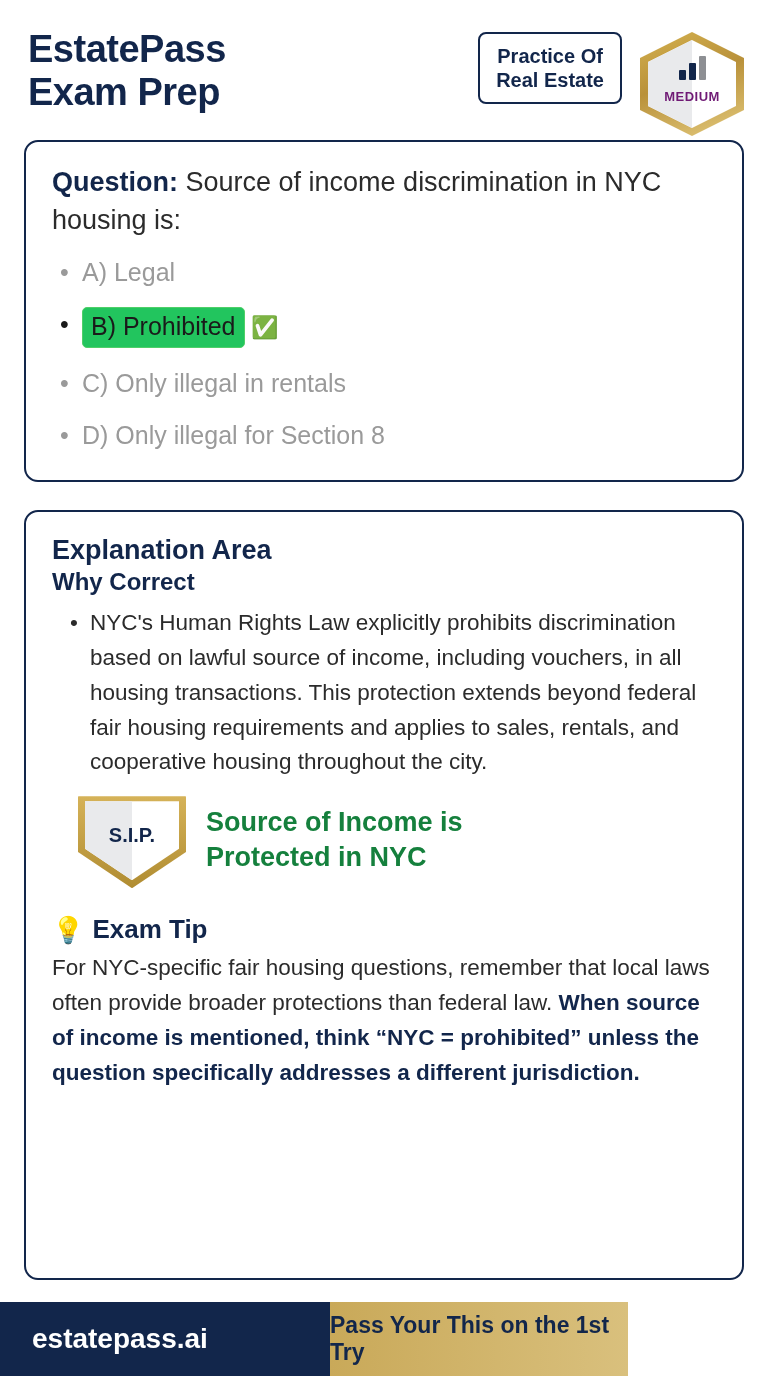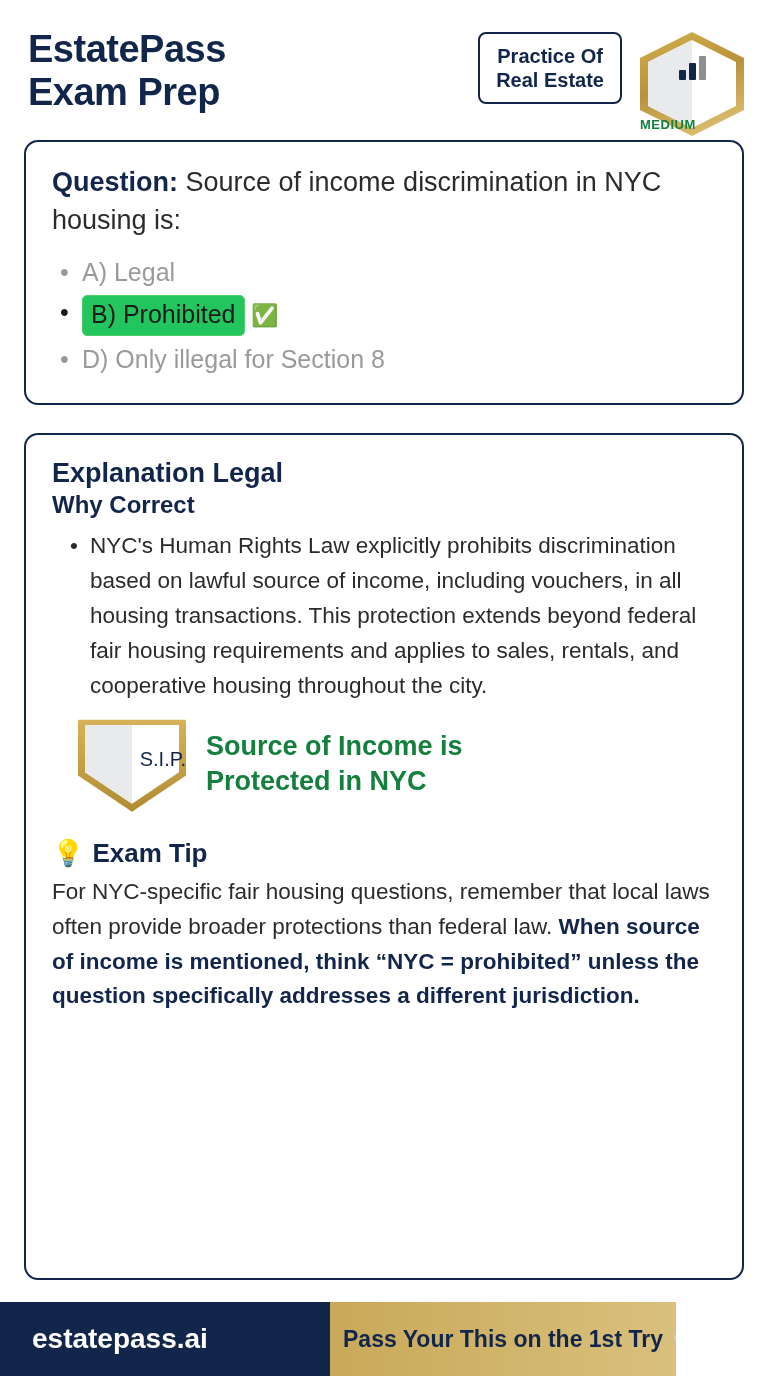--- a/index.html
+++ b/index.html
@@ -91,26 +91,26 @@
     display: block;
     width: 7px;
     background: #12264b;
     border-radius: 1px;
   }
   .badge-bars i:nth-child(1){height:10px;}
   .badge-bars i:nth-child(2){height:17px;}
   .badge-bars i:nth-child(3){height:24px;background:#8d8f93;}
   .badge-label {
     position: absolute;
-    left: 0; right: 0; bottom: 4px;
-    text-align: left;
+    left: 0; right: 0; bottom: 32px;
+    text-align: center;
     font-size: 13px;
     font-weight: bold;
     letter-spacing: 0.5px;
-    color: #15803d;
+    color: #701a75;
   }
 
   
   .card {
     border: 2px solid #12264b;
     border-radius: 14px;
     background: #ffffff;
     margin: 0 24px;
   }
   .question-card { padding: 22px 26px 24px 26px; }
@@ -124,20 +124,21 @@
     list-style: none;
     margin-top: 12px;
     padding-left: 30px;
   }
   .options li {
     position: relative;
     font-size: 25px;
     line-height: 1.38;
     color: #9a9a9a;
     padding: 3px 0;
+    margin-top: 12px;
   }
   .options li::before {
     content: "\2022";
     position: absolute;
     left: -22px;
     color: #9a9a9a;
     font-size: 25px;
   }
   .options li.correct { color: #1a1a1a; }
   .options li.correct::before { color: #1a1a1a; }
@@ -219,23 +220,23 @@
   }
   .shield-shade {
     position: absolute;
     left: 7px; top: 9px; width: 47px; bottom: 8px;
     background: #e9eaec;
     clip-path: polygon(100% 100%, 0% 60%, 0% 0%, 100% 0%);
   }
   .shield-text {
     position: absolute;
     left: 0; right: 0; top: 32px;
-    text-align: right;
+    text-align: center;
     font-size: 20px;
-    font-weight: normal;
+    font-weight: bold;
     color: #12264b;
   }
   .trick-text {
     font-size: 27px;
     font-weight: bold;
     line-height: 1.3;
     color: #15803d;
     white-space: pre-line;
   }
   .tip-head {
@@ -259,21 +260,21 @@
     color: #2b2b2b;
     margin-top: 6px;
   }
   .tip-body b { color: #12264b; font-weight: bold; }
 
   
   .footer {
     margin-top: 22px;
     height: 74px;
     display: flex;
-    width: 676px;
+    width: 628px;
   }
   .footer-left {
     width: 330px;
     background: #12264b;
     display: flex;
     align-items: center;
     padding-left: 32px;
     color: #ffffff;
     font-size: 28px;
     font-weight: bold;
@@ -325,26 +326,27 @@
     </div>
   </div>
 
   <div class="card question-card">
     <div class="q-text">
       <b>Question:</b><span> Source of income discrimination in NYC housing is:</span>
     </div>
     <ul class="options">
       <li><span>A) Legal</span></li>
       <li class="correct"><span class="correct-pill">B) Prohibited</span> <span class="check">✅</span></li>
+      <li><span>C) Only illegal in rentals</span></li>
       <li><span>D) Only illegal for Section 8</span></li>
     </ul>
   </div>
 
   <div class="card explain-card">
-    <div class="explain-title">Explanation Legal</div>
+    <div class="explain-title">Explanation Area</div>
     <div class="explain-sub">Why Correct</div>
     <ul class="why-list">
       <li>NYC's Human Rights Law explicitly prohibits discrimination based on lawful source of income, including vouchers, in all housing transactions. This protection extends beyond federal fair housing requirements and applies to sales, rentals, and cooperative housing throughout the city.</li>
     </ul>
 
     <div class="trick-row">
       <div class="shield">
         <div class="shield-outer"></div>
         <div class="shield-inner"></div>
         <div class="shield-shade"></div>

